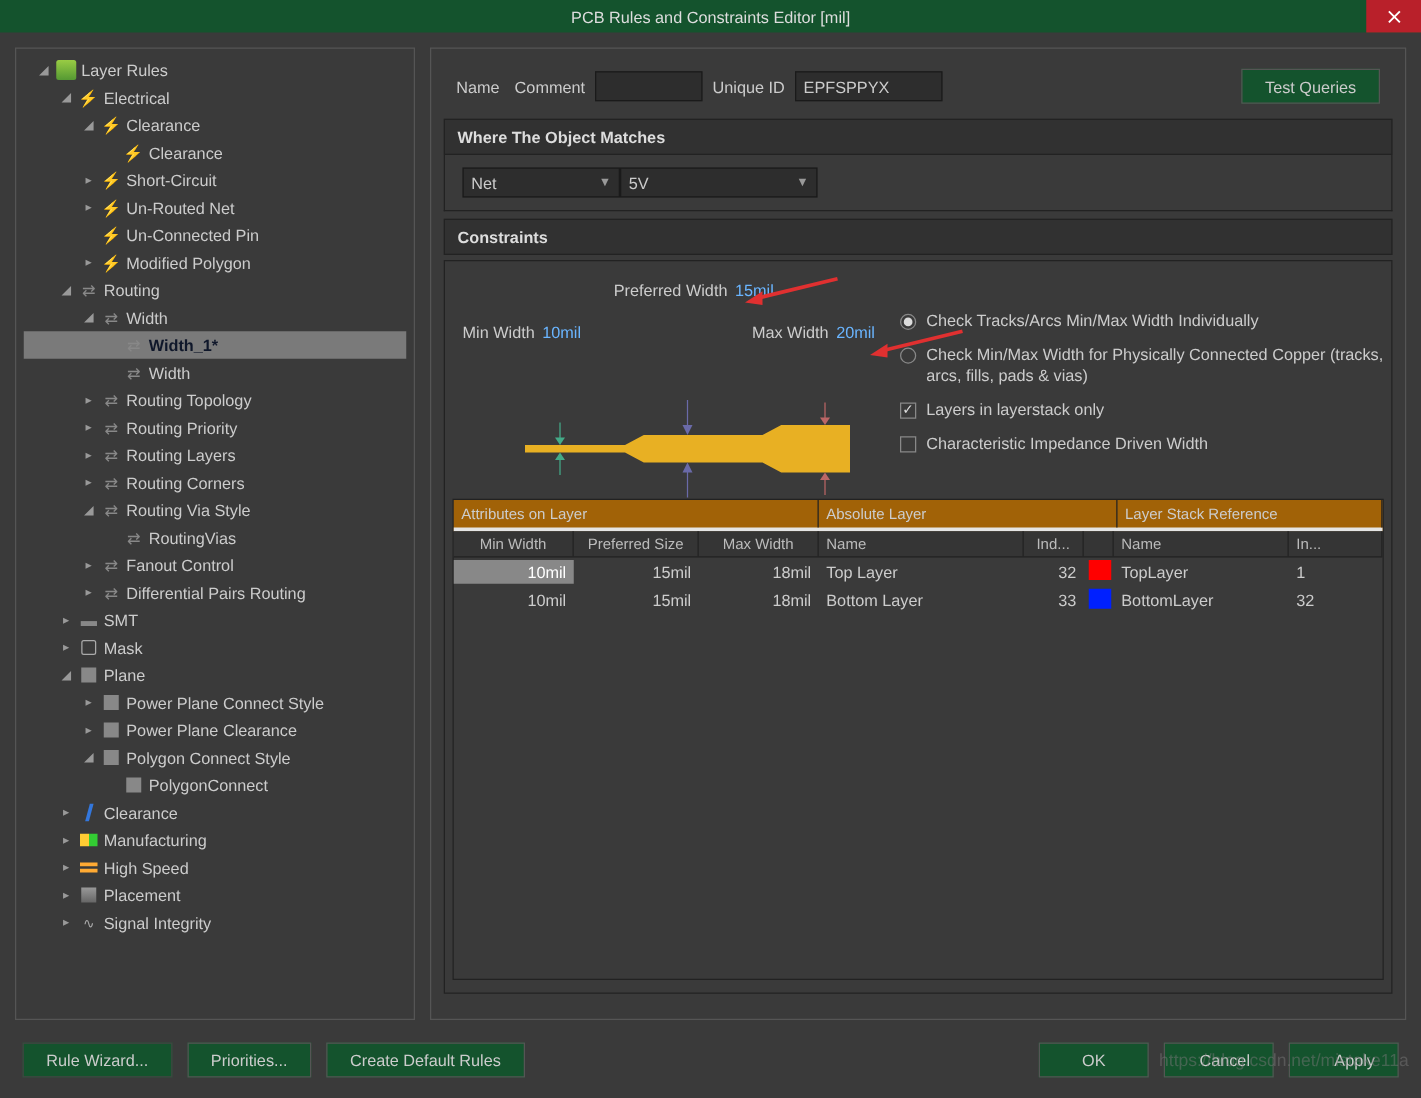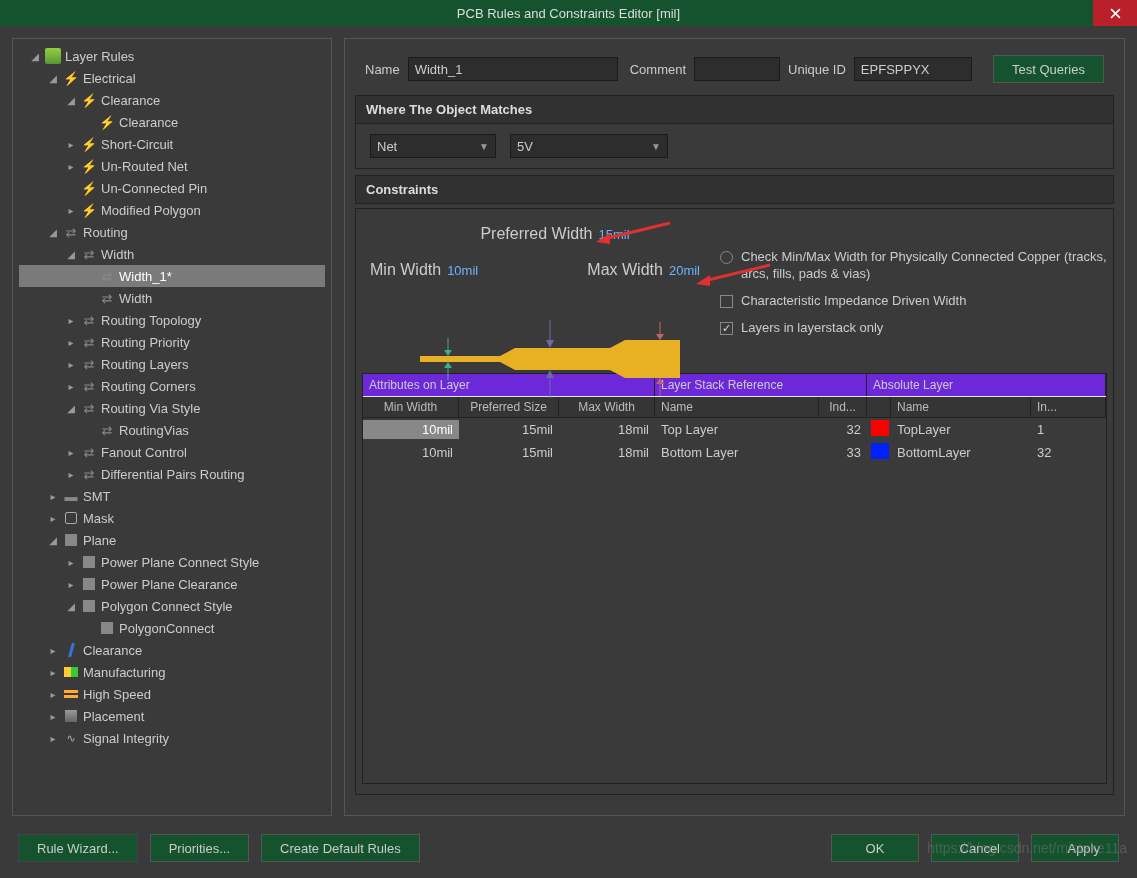--- a/index.html
+++ b/index.html
@@ -7,21 +7,21 @@
 .titlebar{height:26px;background:#14532d;display:flex;align-items:center;justify-content:center;position:relative}
 .titlebar .title{color:#ddd;font-size:13px}
 .close-btn{position:absolute;right:0;top:0;width:44px;height:26px;background:#b9202a;display:flex;align-items:center;justify-content:center;cursor:pointer}
 .close-btn svg{width:11px;height:11px}
 .main{display:flex;padding:12px;gap:12px;height:802px}
 .panel{border:1px solid #555;background:#3a3a3a}
 .tree-panel{width:320px;padding:6px;overflow:hidden}
 .content-panel{flex:1;display:flex;flex-direction:column;padding:10px 10px 20px 10px}
 .tree-item{display:flex;align-items:center;height:22px;cursor:pointer;white-space:nowrap}
 .tree-item.selected{background:#7a7a7a;color:#fff}
-.tree-item.selected .lbl{color:#ffffff;font-weight:normal}
+.tree-item.selected .lbl{color:#0f172a;font-weight:bold}
 .arrow{width:12px;display:inline-flex;justify-content:center;color:#999;font-size:10px}
 .icon{width:16px;height:16px;margin:0 4px;display:inline-flex;align-items:center;justify-content:center}
 .lbl{color:#ccc}
 .ic-rules{background:linear-gradient(#9c4,#593);border-radius:2px}
 .ic-elec{color:#5bb}
 .ic-route{color:#888}
 .ic-smt{color:#888}
 .ic-mask{width:12px;height:12px;border:1px solid #aaa;border-radius:2px}
 .ic-plane{background:#888;width:12px;height:12px}
 .ic-test{background:#37d;width:3px;height:14px;transform:skewX(-15deg)}
@@ -32,32 +32,32 @@
 .form-row{display:flex;align-items:center;gap:8px;padding:6px 10px}
 .flabel{color:#ccc;font-size:13px}
 input.text{background:#2d2d2d;border:1px solid #1a1a1a;color:#ccc;height:24px;padding:0 6px}
 .section-hdr{background:#313131;border:1px solid #222;padding:6px 10px;font-weight:bold;color:#ddd;margin-top:6px}
 .dropdown{background:#2d2d2d;border:1px solid #1a1a1a;height:24px;display:flex;align-items:center;justify-content:space-between;padding:0 6px;cursor:pointer}
 .dropdown .dd-arrow{color:#999;font-size:10px}
 .constraints-box{border:1px solid #222;margin-top:4px;padding:10px 6px;flex:1;display:flex;flex-direction:column}
 .width-vis{display:flex;gap:20px;padding:6px 0 20px 8px}
 .vis-left{width:330px;position:relative}
 .vis-right{flex:1;padding-top:24px}
-.wlabel{color:#ccc;font-size:16px}
+.wlabel{color:#ccc;font-size:13px}
 .wval{color:#6ab5ff;font-size:13px;margin-left:6px}
 .opt{display:flex;align-items:flex-start;gap:8px;margin-bottom:10px;cursor:pointer}
 .radio{width:13px;height:13px;border-radius:50%;border:1px solid #888;display:inline-flex;align-items:center;justify-content:center;flex-shrink:0;margin-top:2px}
 .radio.checked::after{content:"";width:7px;height:7px;background:#ddd;border-radius:50%}
 .check{width:13px;height:13px;border:1px solid #888;display:inline-flex;align-items:center;justify-content:center;flex-shrink:0;margin-top:2px}
 .check.checked::after{content:"✓";color:#ddd;font-size:11px;line-height:1}
 .opt-lbl{color:#ccc;line-height:1.3}
 .red-arrow{position:absolute;pointer-events:none}
 .track-shape{position:absolute;left:40px;top:95px}
 .table{border:1px solid #222;margin-top:6px;flex:1}
-.thead{display:flex;background:#6d28d9;border-bottom:1px solid #e5e5e5}
+.thead{display:flex;background:#a16207;border-bottom:3px solid #e5e5e5}
 .th{border-right:1px solid #222;padding:4px 6px;color:#ccc;font-size:12px}
 .thead2{display:flex;background:#353535;border-bottom:1px solid #222}
 .th2{border-right:1px solid #222;padding:3px 6px;color:#bbb;font-size:12px;text-align:center}
 .tbody .tr{display:flex;height:23px;align-items:center}
 .td{padding:2px 6px;font-size:13px;color:#ccc;text-align:right}
 .td.l{text-align:left}
 .td.sel{background:#888;color:#fff}
 .colorbox{width:18px;height:16px;display:inline-block}
 .footer{height:40px;padding:0 18px;display:flex;align-items:center;gap:12px}
 .btn{background:#14532d;border:1px solid #555;height:28px;padding:0 18px;color:#ccc;cursor:pointer;display:flex;align-items:center}
@@ -252,30 +252,29 @@
     <div class="tree-item" style="padding-left:28px">
         <span class="arrow">▸</span>
         <span class="icon ic-sig">∿</span>
         <span class="lbl">Signal Integrity</span>
       </div>
   </div>
 
   <div class="panel content-panel">
     <div class="form-row">
       <span class="flabel">Name</span>
-      <input class="text" style="width: 210px;" value="Width_1">
       <span class="flabel" style="margin-left:4px">Comment</span>
       <input class="text" style="width: 86px;" value="">
       <span class="flabel">Unique ID</span>
       <input class="text" style="width: 118px;" value="EPFSPPYX">
       <button class="btn" style="margin-left:auto">Test Queries</button>
     </div>
 
     <div class="section-hdr">Where The Object Matches</div>
-    <div style="border:1px solid #222;border-top:none;padding:10px 14px;display:flex;gap:14px">
+    <div style="border:1px solid #222;border-top:none;padding:10px 14px;display:flex;gap:0">
       <div class="dropdown" style="width:126px">
           <span>Net</span>
           <span class="dd-arrow">▼</span>
         </div>
       <div class="dropdown" style="width:158px">
           <span>5V</span>
           <span class="dd-arrow">▼</span>
         </div>
     </div>
 
@@ -308,39 +307,43 @@
             <line x1="38" y1="60" x2="38" y2="44" stroke="#4a8" stroke-width="1"></line>
               <path d="M34 48 L38 42 L42 48" fill="#4a8"></path>
             <line x1="250" y1="2" x2="250" y2="18" stroke="#b66" stroke-width="1"></line>
               <path d="M246 14 L250 20 L254 14" fill="#b66"></path>
             <line x1="250" y1="76" x2="250" y2="60" stroke="#b66" stroke-width="1"></line>
               <path d="M246 64 L250 58 L254 64" fill="#b66"></path>
           </svg>
         </div>
         <div class="vis-right">
           <div class="opt">
+              <span class="radio checked"></span>
+              <span class="opt-lbl">Check Tracks/Arcs Min/Max Width Individually</span>
+            </div>
+          <div class="opt">
               <span class="radio"></span>
               <span class="opt-lbl">Check Min/Max Width for Physically Connected Copper (tracks, arcs, fills, pads &amp; vias)</span>
+            </div>
+          <div class="opt">
+              <span class="check checked"></span>
+              <span class="opt-lbl">Layers in layerstack only</span>
             </div>
           <div class="opt">
               <span class="check"></span>
               <span class="opt-lbl">Characteristic Impedance Driven Width</span>
             </div>
-          <div class="opt">
-              <span class="check checked"></span>
-              <span class="opt-lbl">Layers in layerstack only</span>
-            </div>
         </div>
       </div>
 
       <div class="table">
         <div class="thead">
           <div class="th" style="width:292px">Attributes on Layer</div>
+          <div class="th" style="flex:1">Absolute Layer</div>
           <div class="th" style="width:212px">Layer Stack Reference</div>
-          <div class="th" style="flex:1">Absolute Layer</div>
         </div>
         <div class="thead2">
           <div class="th2" style="width:96px">Min Width</div>
           <div class="th2" style="width:100px">Preferred Size</div>
           <div class="th2" style="width:96px">Max Width</div>
           <div class="th2" style="width:164px;text-align:left">Name</div>
           <div class="th2" style="width:48px">Ind...</div>
           <div class="th2" style="width:24px"></div>
           <div class="th2" style="width:140px;text-align:left">Name</div>
           <div class="th2" style="flex:1;text-align:left">In...</div>

